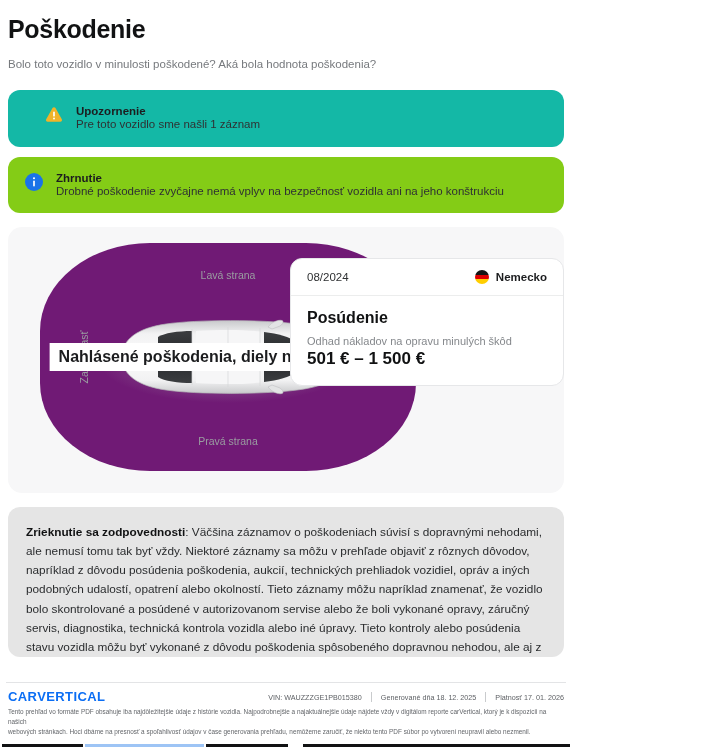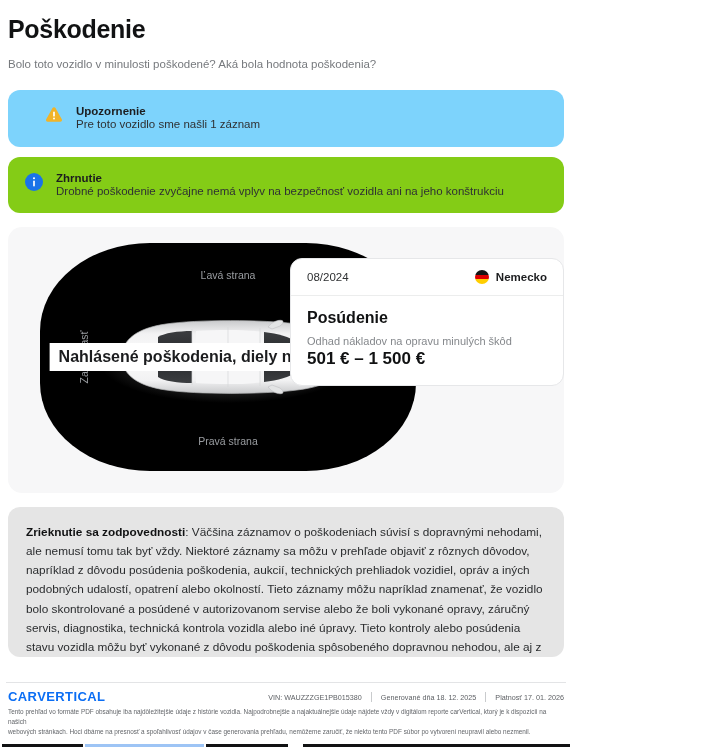--- a/index.html
+++ b/index.html
@@ -22,36 +22,36 @@
   .page-subtitle {
     margin-top: 12px; font-size: 11.5px; color: #76797d; line-height: 1.4;
   }
 
   
   .callouts { padding: 0 8px; margin-top: 18px; }
   .callout {
     display: flex; gap: 12px; align-items: flex-start;
     border-radius: 12px; padding: 14px 16px;
   }
-  .callout.warning { background: #7dd3fc; padding-left: 36px; }
+  .callout.warning { background: #14b8a6; padding-left: 36px; }
   .callout.summary { background: #84cc16; margin-top: 10px; }
   .callout-icon { flex: 0 0 20px; width: 20px; height: 20px; margin-top: 1px; }
   .callout-body { padding-top: 1px; }
   .callout-title { font-size: 11.5px; font-weight: 700; color: #1c1d1f; }
   .callout-text { font-size: 11.5px; color: #2f3133; margin-top: 0; line-height: 1.35; }
 
   
   .damage-panel {
     margin: 14px 8px 0 8px; background: #f7f7f8; border-radius: 14px;
     height: 266px; position: relative;
   }
   .car-stage {
     position: absolute; left: 32px; top: 16px;
     width: 376px; height: 228px;
-    background: #000000; border-radius: 110px/88px;
+    background: #701a75; border-radius: 110px/88px;
   }
   .side-label {
     position: absolute; font-size: 10.5px; color: #9a9da1; white-space: nowrap;
   }
   .lbl-top  { top: 26px; left: 50%; transform: translateX(-50%); }
   .lbl-bottom { bottom: 24px; left: 50%; transform: translateX(-50%); }
   .lbl-left {
     left: 18px; top: 50%; transform: translateY(-50%) rotate(-90deg);
     transform-origin: center;
   }

